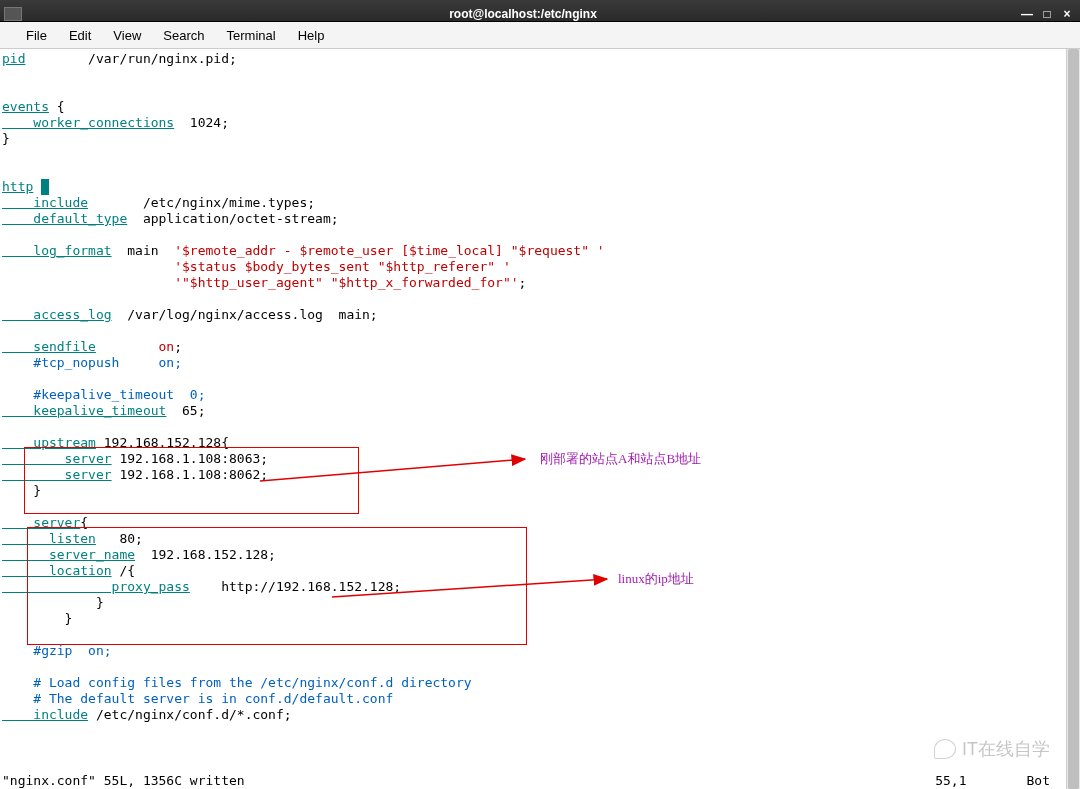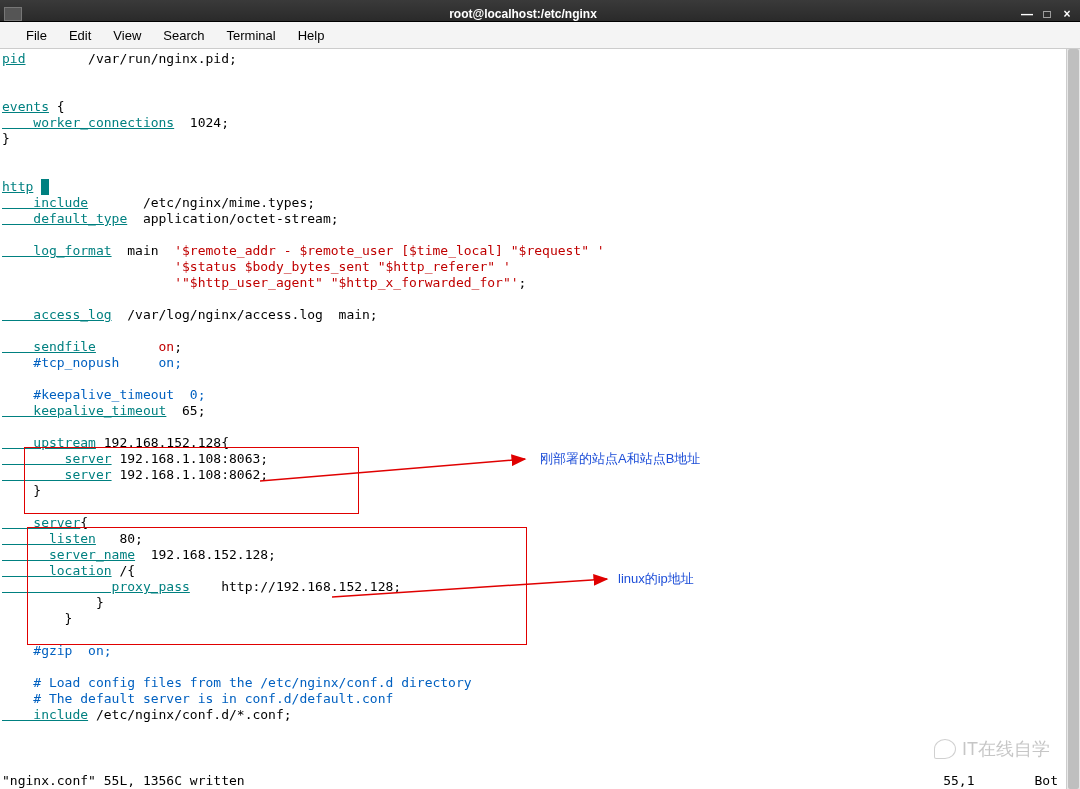--- a/index.html
+++ b/index.html
@@ -84,37 +84,37 @@
   width: 8px;
 }
 .redbox {
   position: absolute;
   border: 1px solid #e00000;
   background: transparent;
   pointer-events: none;
 }
 .annot {
   position: absolute;
-  color: #1d4ed8;
-  font-size: 13px;
-  font-family: Liberation Sans, sans-serif;
+  color: #a21caf;
+  font-size: 13px;
+  font-family: Liberation Serif, serif;
 }
 .statusbar {
   position: absolute;
   bottom: 0; left: 0; right: 14px;
   height: 16px;
   padding-left: 2px;
   font-family: "DejaVu Sans Mono", monospace;
   font-size: 13px;
   display: flex;
   background: #fff;
 }
 .statusbar .left { flex: 1; }
 .statusbar .pos { padding-right: 60px; }
-.statusbar .bot { padding-right: 8px; }
+.statusbar .bot { padding-right: 16px; }
 .watermark {
   position: absolute;
   right: 30px;
   bottom: 30px;
   color: #999;
   font-family: sans-serif;
   font-size: 18px;
   opacity: 0.55;
   display: flex;
   align-items: center;

